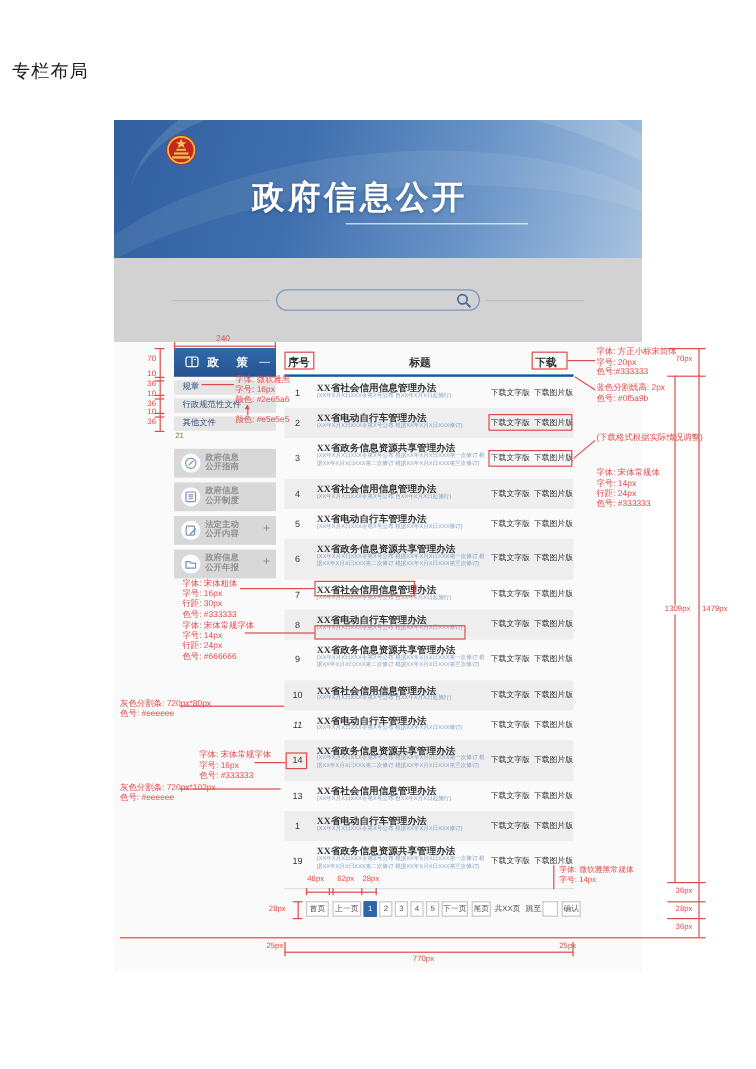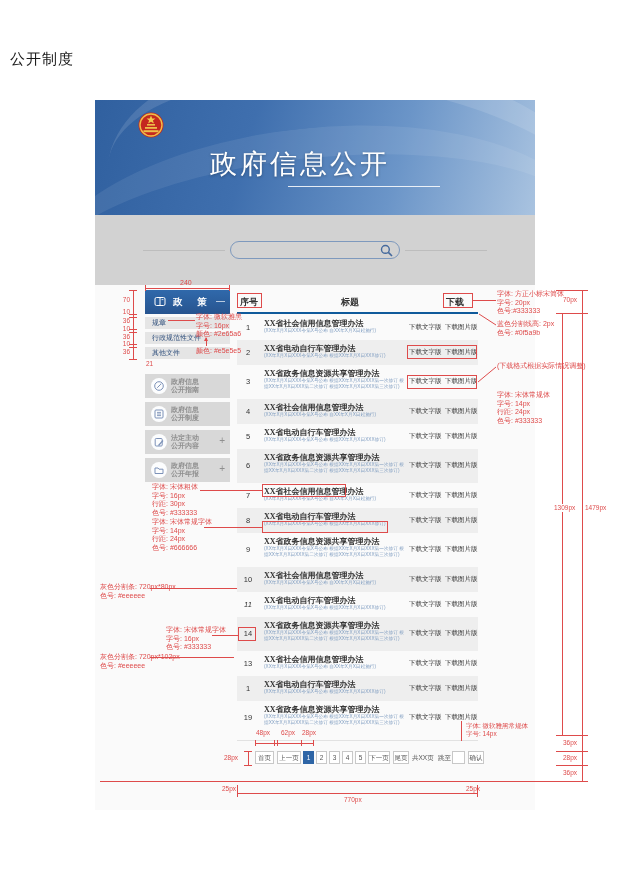--- a/index.html
+++ b/index.html
@@ -7,21 +7,21 @@
   #mock{position:relative;width:630px;height:891px;background:#fff;overflow:hidden;}
   .abs{position:absolute;}
   #page-heading{left:10px;top:50px;font-family:"Liberation Serif",serif;font-size:15px;color:#1a1a1a;letter-spacing:1px;}
   
   #banner{left:95px;top:100px;width:440px;height:115px;overflow:hidden;
     background:linear-gradient(105deg,#30609f 0%,#3f6fae 35%,#6b95c8 68%,#a9c3e0 100%);}
   .sw1{position:absolute;left:-60px;top:28px;width:560px;height:230px;border-radius:50%;border-top:30px solid rgba(255,255,255,.08);transform:rotate(-6deg);}
   .sw2{position:absolute;right:-90px;bottom:-130px;width:520px;height:260px;border-radius:50%;border-top:26px solid rgba(255,255,255,.12);transform:rotate(9deg);}
   #emblem{left:138px;top:110px;}
   #banner-title{left:175px;top:146px;width:250px;text-align:center;font-family:"Liberation Serif",serif;
-    font-size:27px;font-weight:normal;color:#fff;letter-spacing:3px;text-shadow:0 1px 3px rgba(0,0,0,.3);}
+    font-size:27px;font-weight:bold;color:#fff;letter-spacing:3px;text-shadow:0 1px 3px rgba(0,0,0,.3);}
   #banner-underline{left:288px;top:186px;width:152px;height:1px;background:rgba(255,255,255,.85);}
   
   #search-band{left:95px;top:215px;width:440px;height:70px;background:#d2d2d2;}
   .sline{height:1px;background:#bdbdbd;top:250px;}
   #search-box{left:230px;top:241px;width:170px;height:18px;border:1px solid #7e99bd;border-radius:9px;background:transparent;box-sizing:border-box;}
   #search-input{position:absolute;left:6px;top:1px;width:140px;height:14px;border:none;background:transparent;outline:none;font-size:8px;}
   #search-icon{position:absolute;right:6px;top:2px;}
   #content-bg{left:95px;top:285px;width:440px;height:525px;background:#fafafa;}
   
   #side-header{left:145px;top:290px;width:85px;height:24px;background:linear-gradient(#3069ab,#27548f);color:#fff;cursor:pointer;}
@@ -57,21 +57,21 @@
   .rvline{position:absolute;width:1px;background:#de4b4b;}
   .hlbox{position:absolute;border:1px solid #de4b4b;box-sizing:border-box;}
   .arrowup{position:absolute;width:1px;height:8px;background:#de4b4b;}
   .arrowup:before{content:"";position:absolute;left:-2px;top:-3px;border:2.5px solid transparent;border-bottom:4px solid #de4b4b;}
 </style>
 </head>
 <body>
 
 <div id="mock">
 
-  <div class="abs" id="page-heading">公开制度</div>
+  <div class="abs" id="page-heading">专栏布局</div>
 
   <div class="abs" id="banner">
     <div class="sw1"></div>
     <div class="sw2"></div>
   </div>
   <svg class="abs" id="emblem" width="26" height="30" viewBox="0 0 26 30">
     <circle cx="13" cy="15" r="12.5" fill="#c4281f"></circle>
     <circle cx="13" cy="15" r="11" fill="none" stroke="#edbf4a" stroke-width="1.4"></circle>
     <polygon points="13,5.5 14.2,8.6 17.4,8.6 14.9,10.5 15.9,13.5 13,11.7 10.1,13.5 11.1,10.5 8.6,8.6 11.8,8.6" fill="#f2c94c"></polygon>
     <rect x="9" y="14" width="8" height="1.6" fill="#edbf4a"></rect>

